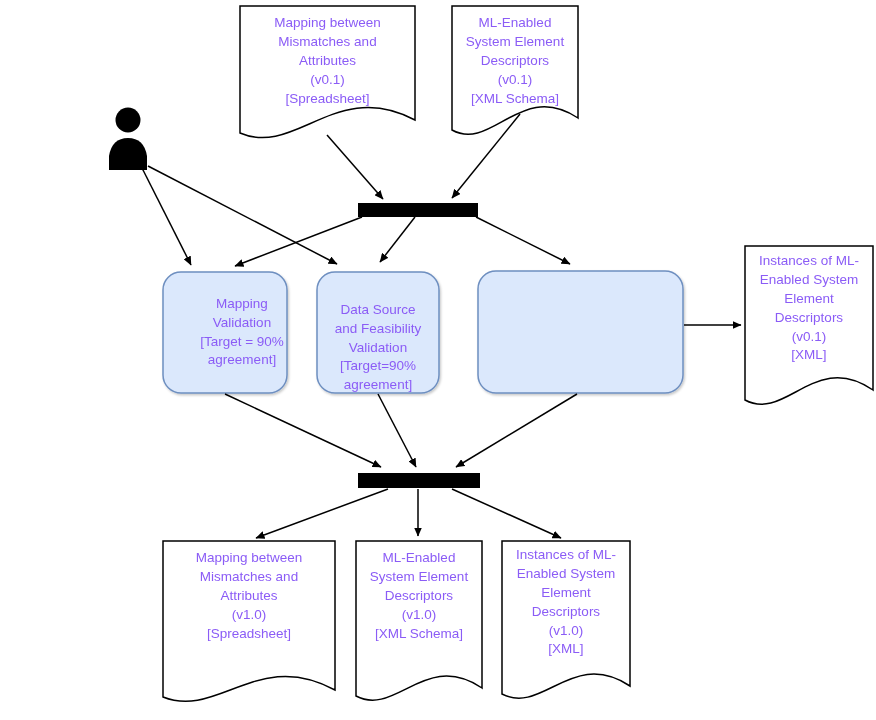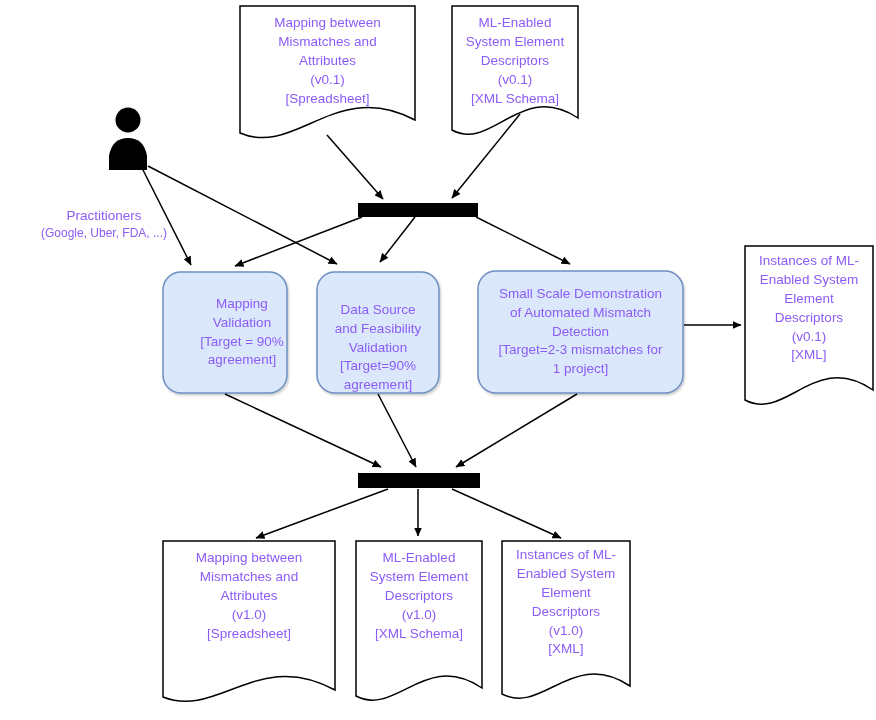--- a/index.html
+++ b/index.html
@@ -87,41 +87,32 @@
 Attributes
 (v0.1)
 [Spreadsheet]</div>
 
   <div class="label" style="left:452px;top:14px;width:126px;">ML-Enabled
 System Element
 Descriptors
 (v0.1)
 [XML Schema]</div>
 
-  <div class="label actor-label" style="left:8px;top:189px;width:192px;">
-    <span>Practitioners</span>
-    <span class="sub">(Google, Uber, FDA, ...)</span>
-  </div>
 
   <div class="label activity-label" style="left:180px;top:272px;width:124px;height:121px;">Mapping
 Validation
 [Target = 90%
 agreement]</div>
 
   <div class="label activity-label" style="left:317px;top:272px;width:122px;height:152px;">Data Source
 and Feasibility
 Validation
 [Target=90%
 agreement]</div>
 
-  <div class="label activity-label" style="left:478px;top:271px;width:205px;height:122px;">Small Scale Demonstration
-of Automated Mismatch
-Detection
-[Target=2-3 mismatches for
-1 project]</div>
 
   <div class="label" style="left:745px;top:252px;width:128px;">Instances of ML-
 Enabled System
 Element
 Descriptors
 (v0.1)
 [XML]</div>
 
   <div class="label" style="left:163px;top:549px;width:172px;">Mapping between
 Mismatches and

